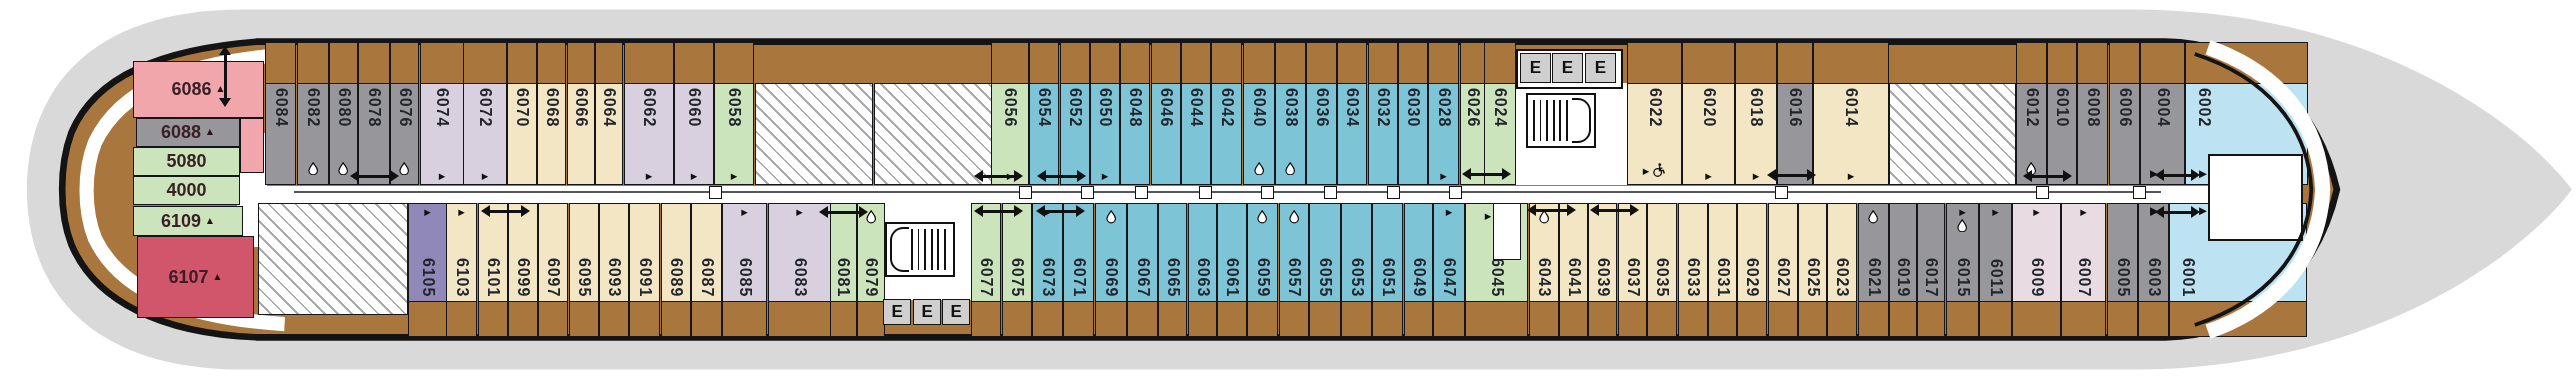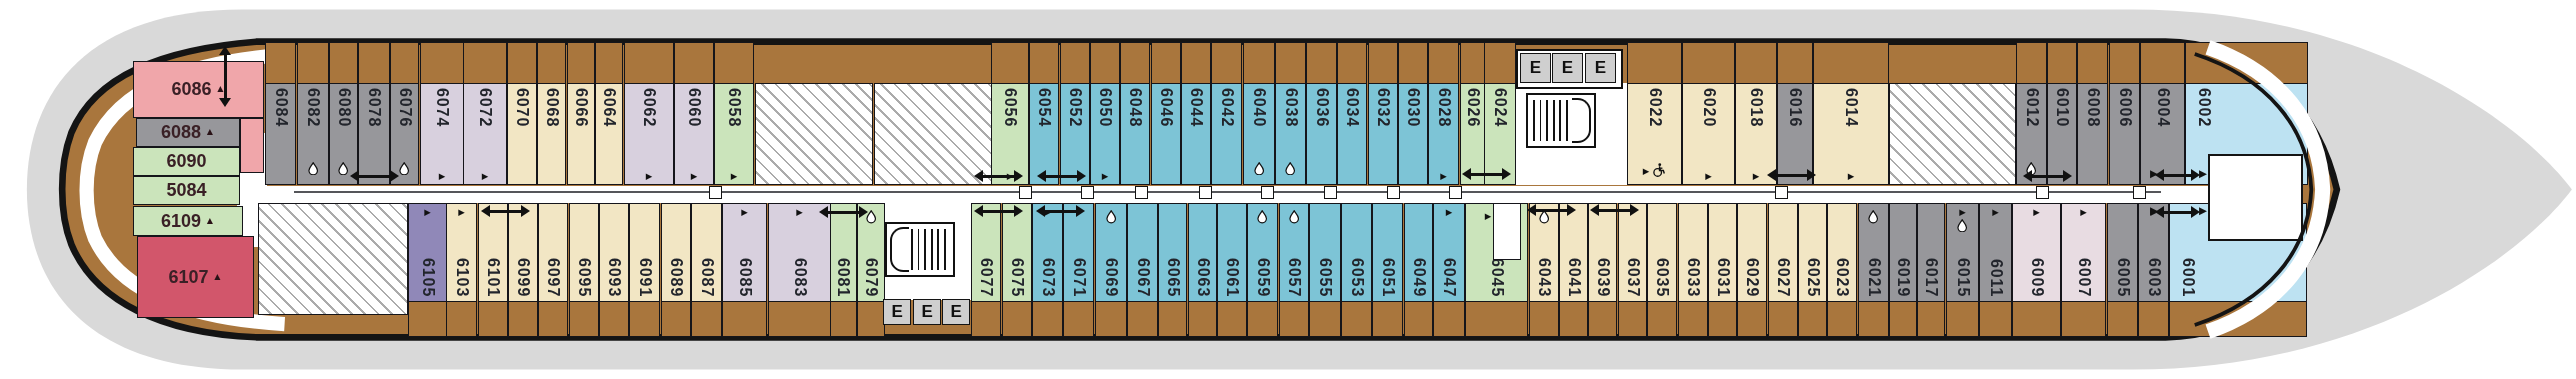--- a/index.html
+++ b/index.html
@@ -644,24 +644,24 @@
       <span class="iconrow" style="margin-bottom: 1.9px;"></span>
       <span class="num" style="margin-top: auto;">6001</span>
     </div>
     <div class="abs cabin" style="left: 133px; top: 61px; width: 131px; height: 57px; background: rgb(240, 166, 170); justify-content: center;">
       <span class="hnum">6086<span class="uptri">▲</span></span>
     </div>
     <div class="abs cabin" style="left: 136px; top: 118px; width: 104px; height: 29px; background: rgb(151, 151, 155); justify-content: center;">
       <span class="hnum">6088<span class="uptri">▲</span></span>
     </div>
     <div class="abs cabin" style="left: 133px; top: 147px; width: 107px; height: 29px; background: rgb(203, 228, 187); justify-content: center;">
-      <span class="hnum">6090</span>
+      <span class="hnum">5080</span>
     </div>
     <div class="abs cabin" style="left: 133px; top: 176px; width: 107px; height: 29px; background: rgb(203, 228, 187); justify-content: center;">
-      <span class="hnum">5084</span>
+      <span class="hnum">4000</span>
     </div>
     <div class="abs cabin" style="left: 133px; top: 206px; width: 110px; height: 30px; background: rgb(203, 228, 187); justify-content: center;">
       <span class="hnum">6109<span class="uptri">▲</span></span>
     </div>
     <div class="abs cabin" style="left: 137px; top: 236px; width: 117px; height: 82px; background: rgb(210, 86, 107); justify-content: center;">
       <span class="hnum">6107<span class="uptri">▲</span></span>
     </div>
     <div class="abs " style="left: 240px; top: 118px; width: 24px; height: 55px; background: rgb(240, 166, 170); border: 1.9px solid rgb(21, 21, 26);"></div>
     <div class="abs " style="left: 1493px; top: 203px; width: 28.4px; height: 57px; background: rgb(255, 255, 255); border: 1.9px solid rgb(21, 21, 26);"></div>
     <div class="abs sq" style="left: 709px; top: 186px; width: 13.3px; height: 13.3px;"></div>

